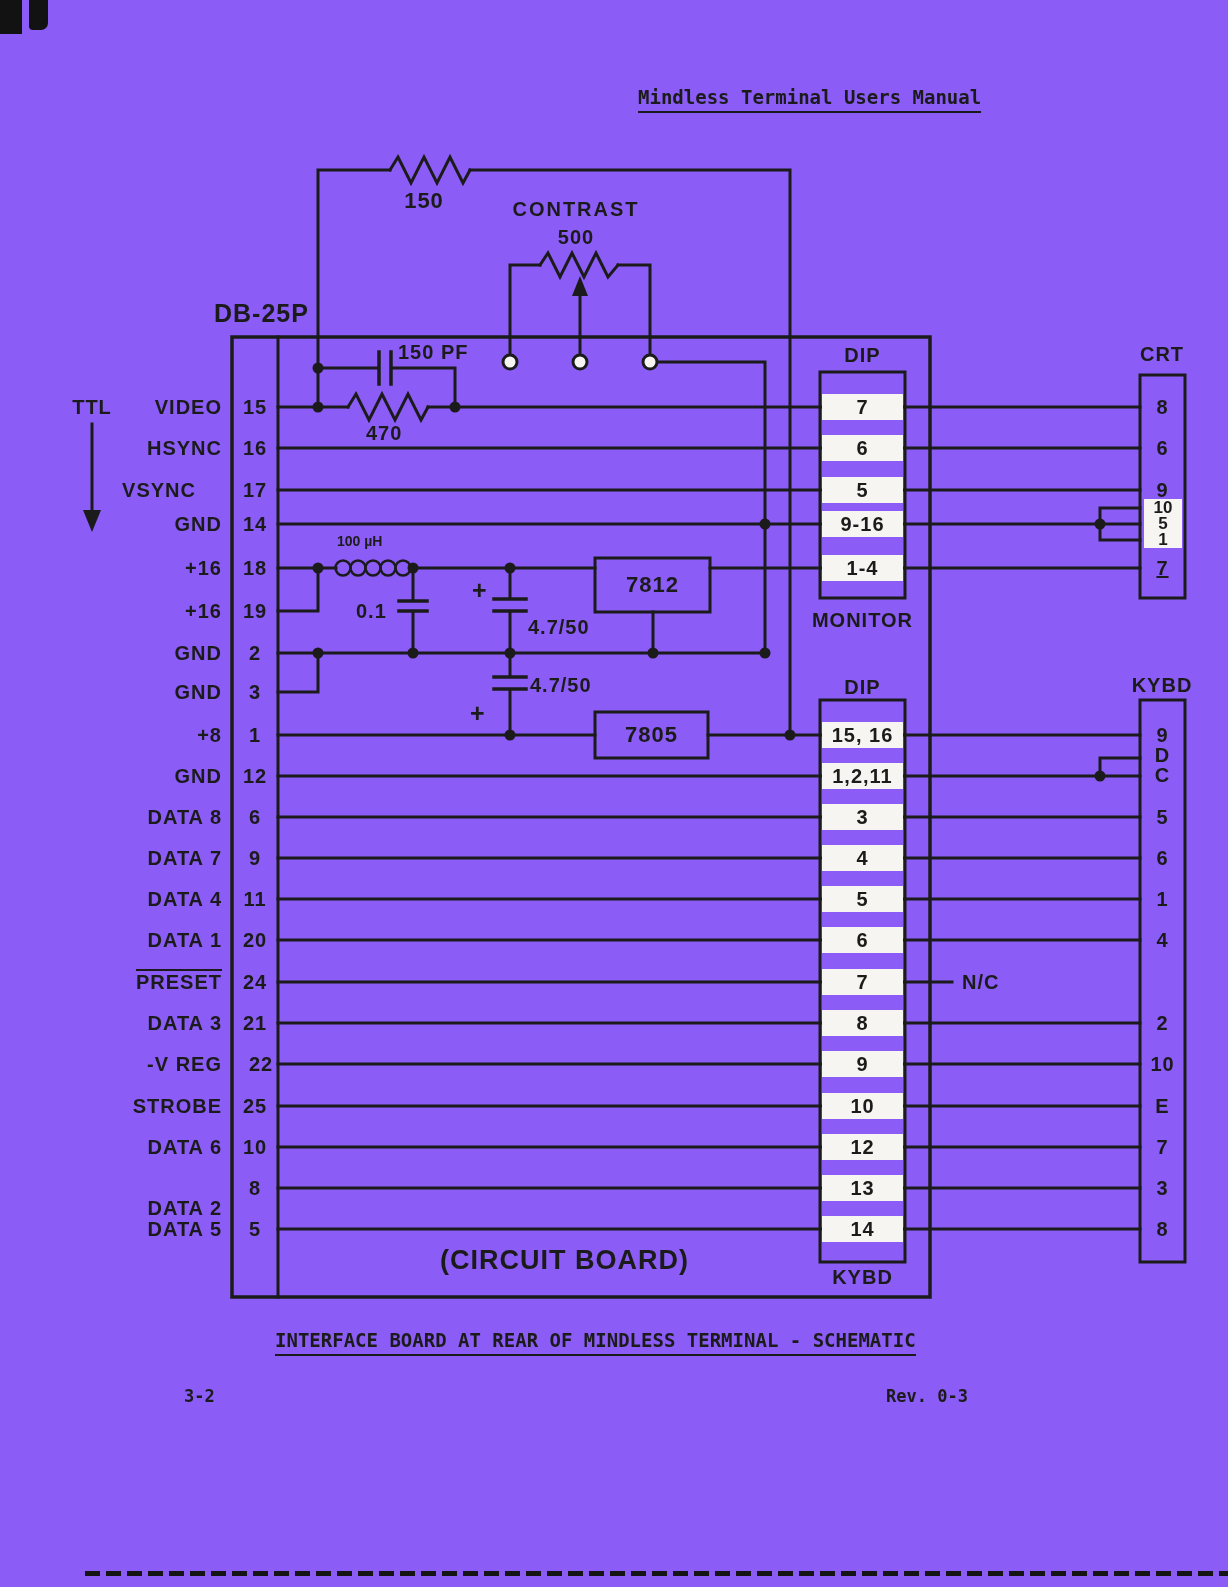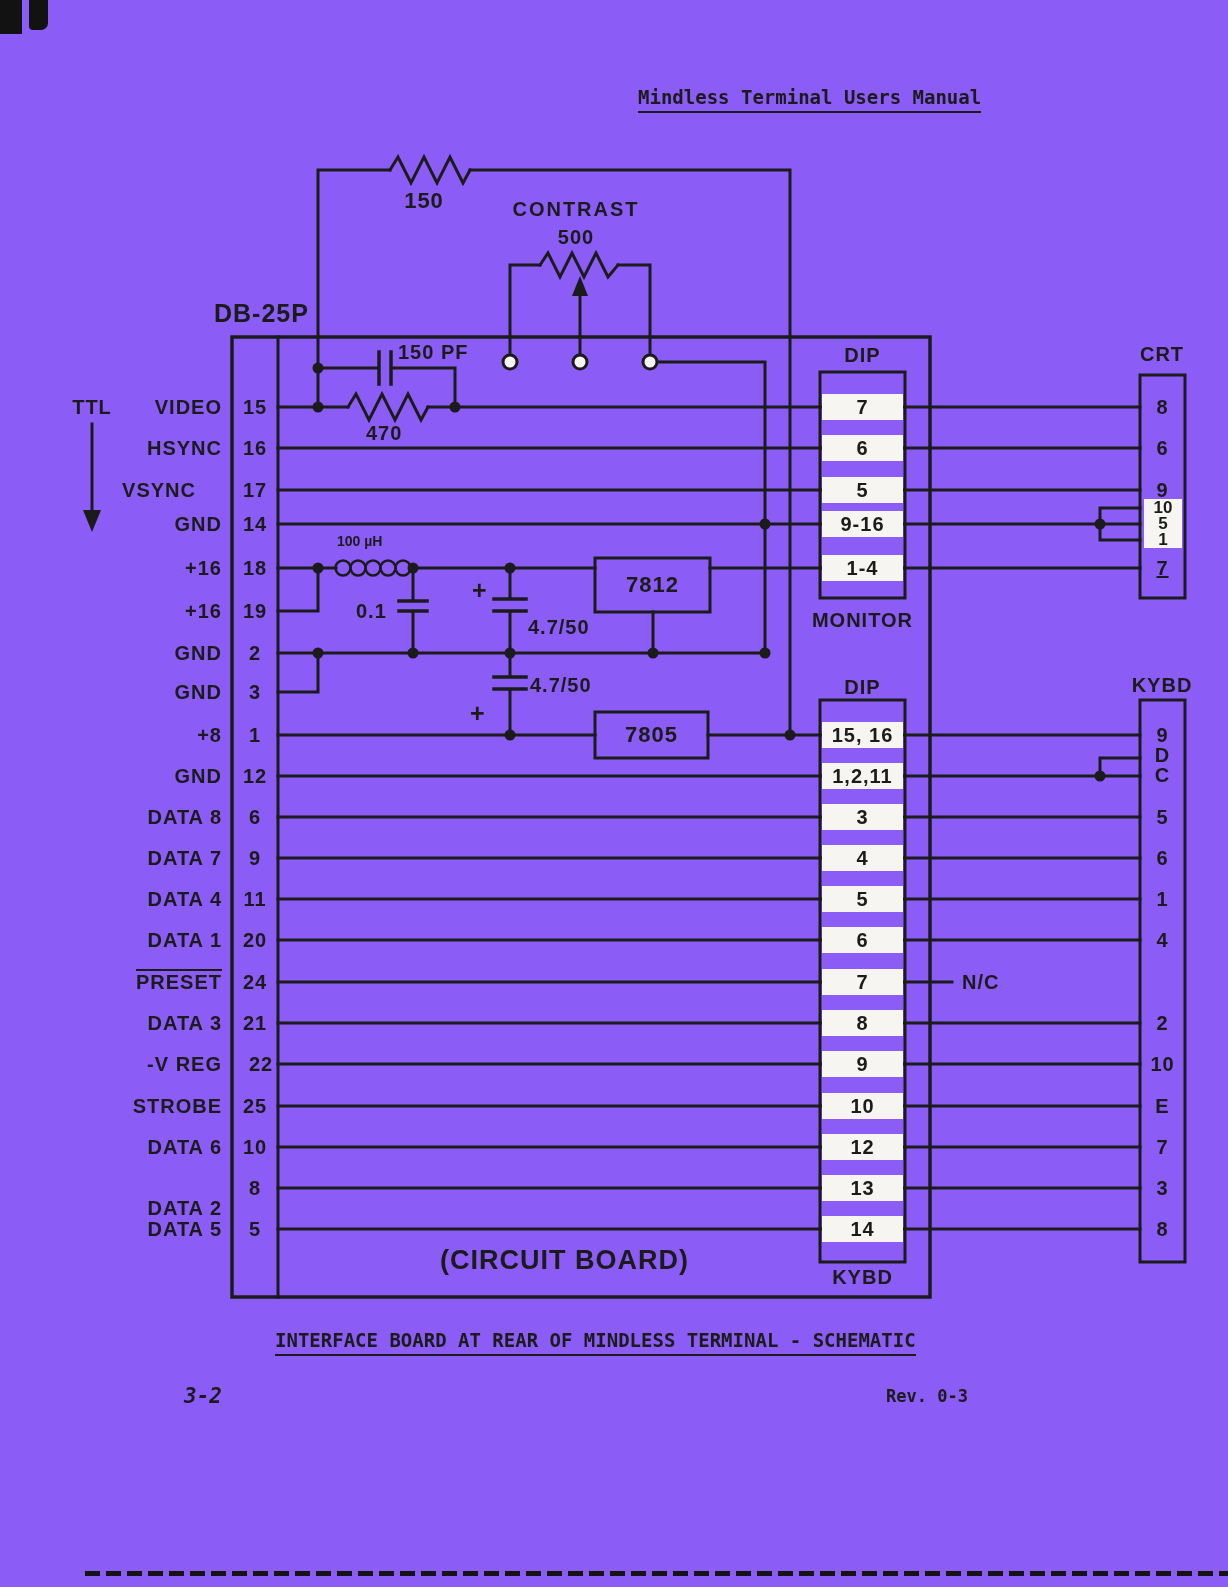--- a/index.html
+++ b/index.html
@@ -167,21 +167,21 @@
         <circle cx="510" cy="735" r="5.5"></circle>
           <circle cx="790" cy="735" r="5.5"></circle>
         <circle cx="1100" cy="524" r="5.5"></circle>
           <circle cx="1100" cy="776" r="5.5"></circle>
       </g>
     </g>
   </svg>
 
   <div class="t mono uline" style="left:638px;top:86px;font-size:19px;">Mindless Terminal Users Manual</div>
   <div class="t mono uline" style="left:248px;top:1329px;font-size:19px;margin-left:27px;">INTERFACE BOARD AT REAR OF MINDLESS TERMINAL - SCHEMATIC</div>
-  <div class="t mono" style="left:184px;top:1383px;font-size:21px;font-style:italic;">3-2</div>
+  <div class="t mono" style="left:184px;top:1383px;font-size:17px;">3-2</div>
   <div class="t mono" style="left:886px;top:1383px;font-size:17px;">Rev. 0-3</div>
 
   <div class="t c" style="left:396px;top:188px;width:56px;font-size:22px;">150</div>
   <div class="t c" style="left:506px;top:196px;width:140px;letter-spacing:2px;">CONTRAST</div>
   <div class="t c" style="left:548px;top:224px;width:56px;">500</div>
   <div class="t" style="left:214px;top:300px;font-size:25px;">DB-25P</div>
   <div class="t" style="left:398px;top:339px;">150 PF</div>
   <div class="t" style="left:366px;top:420px;">470</div>
   <div class="t small" style="left:337px;top:533px;">100 µH</div>
   <div class="t" style="left:356px;top:598px;">0.1</div>

